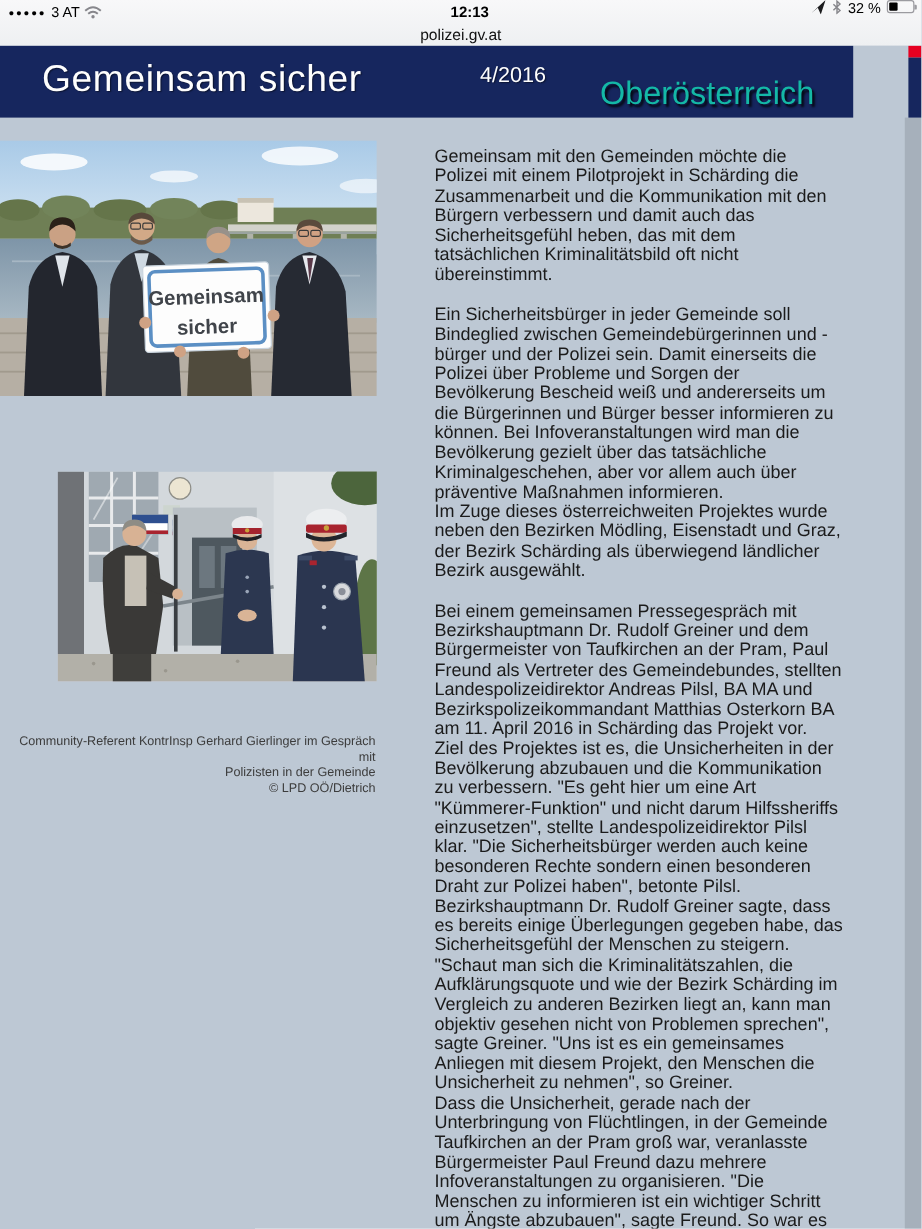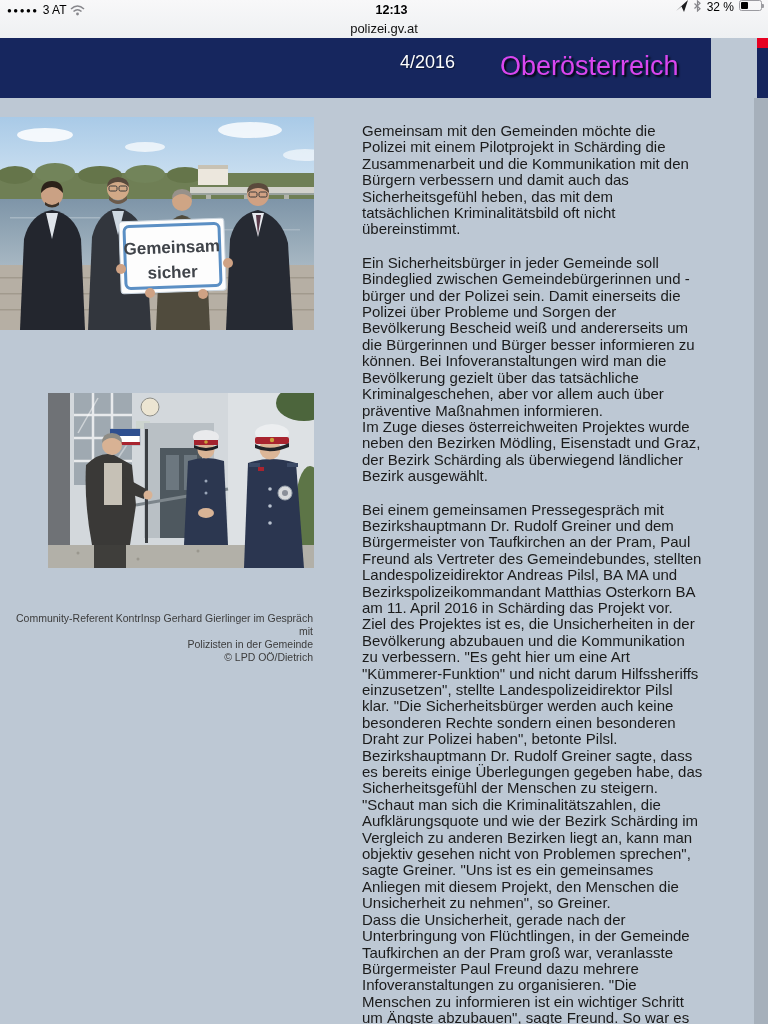--- a/index.html
+++ b/index.html
@@ -24,21 +24,21 @@
   .battery .nub { position:absolute; right:-3px; top:3px; width:2px; height:4px; background:#9b9ba0; border-radius:0 1px 1px 0; }
   .urlbar { position:absolute; left:0; top:19px; width:768px; height:19px; display:flex;
             align-items:center; justify-content:center; font-size:13px; color:#111; }
 
   
   .masthead { position:absolute; left:0; top:38px; width:711px; height:60px; background:#16265e; z-index:4; }
   .masthead .title { position:absolute; left:35px; top:10px; font-size:31px; color:#fefefe;
                      letter-spacing:0.5px; text-shadow:1px 1px 1px rgba(0,0,0,0.45); }
   .masthead .issue { position:absolute; left:400px; top:14px; font-size:18px; color:#fefefe;
                      text-shadow:1px 1px 1px rgba(0,0,0,0.45); }
-  .masthead .region { position:absolute; left:500px; top:13px; font-size:27px; color:#d946ef;
+  .masthead .region { position:absolute; left:500px; top:25px; font-size:27px; color:#14b8a6;
                       text-shadow:2px 2px 2px rgba(0,0,0,0.85);text-align:right; }
   .red-square { position:absolute; left:757px; top:38px; width:11px; height:10px; background:#e60021; z-index:4; }
   .navy-stripe { position:absolute; left:757px; top:48px; width:11px; height:50px; background:#16265e; z-index:4; }
   .right-edge { position:absolute; left:754px; top:98px; width:14px; height:926px; background:#a6b0bb; }
 
   
   .photo1 { position:absolute; left:0; top:117px; width:314px; height:213px; }
   .photo2 { position:absolute; left:48px; top:393px; width:266px; height:175px; }
   .caption { position:absolute; color:#3c3c3c; font-size:10.5px; line-height:13px;
              text-align:right; white-space:pre-line; }
@@ -79,20 +79,21 @@
         <span class="battery">
             <span class="fill"></span>
             <span class="nub"></span>
           </span>
       </div>
     </div>
     <div class="urlbar">polizei.gv.at</div>
   </div>
 
   <div class="masthead">
+    <span class="title">Gemeinsam sicher</span>
     <span class="issue">4/2016</span>
     <span class="region">Oberösterreich</span>
   </div>
   <div class="red-square"></div>
   <div class="navy-stripe"></div>
   <div class="right-edge"></div>
 
   <svg class="photo1" viewBox="0 0 314 213">
     <defs>
       <linearGradient id="sky1" x1="0" y1="0" x2="0" y2="1">

